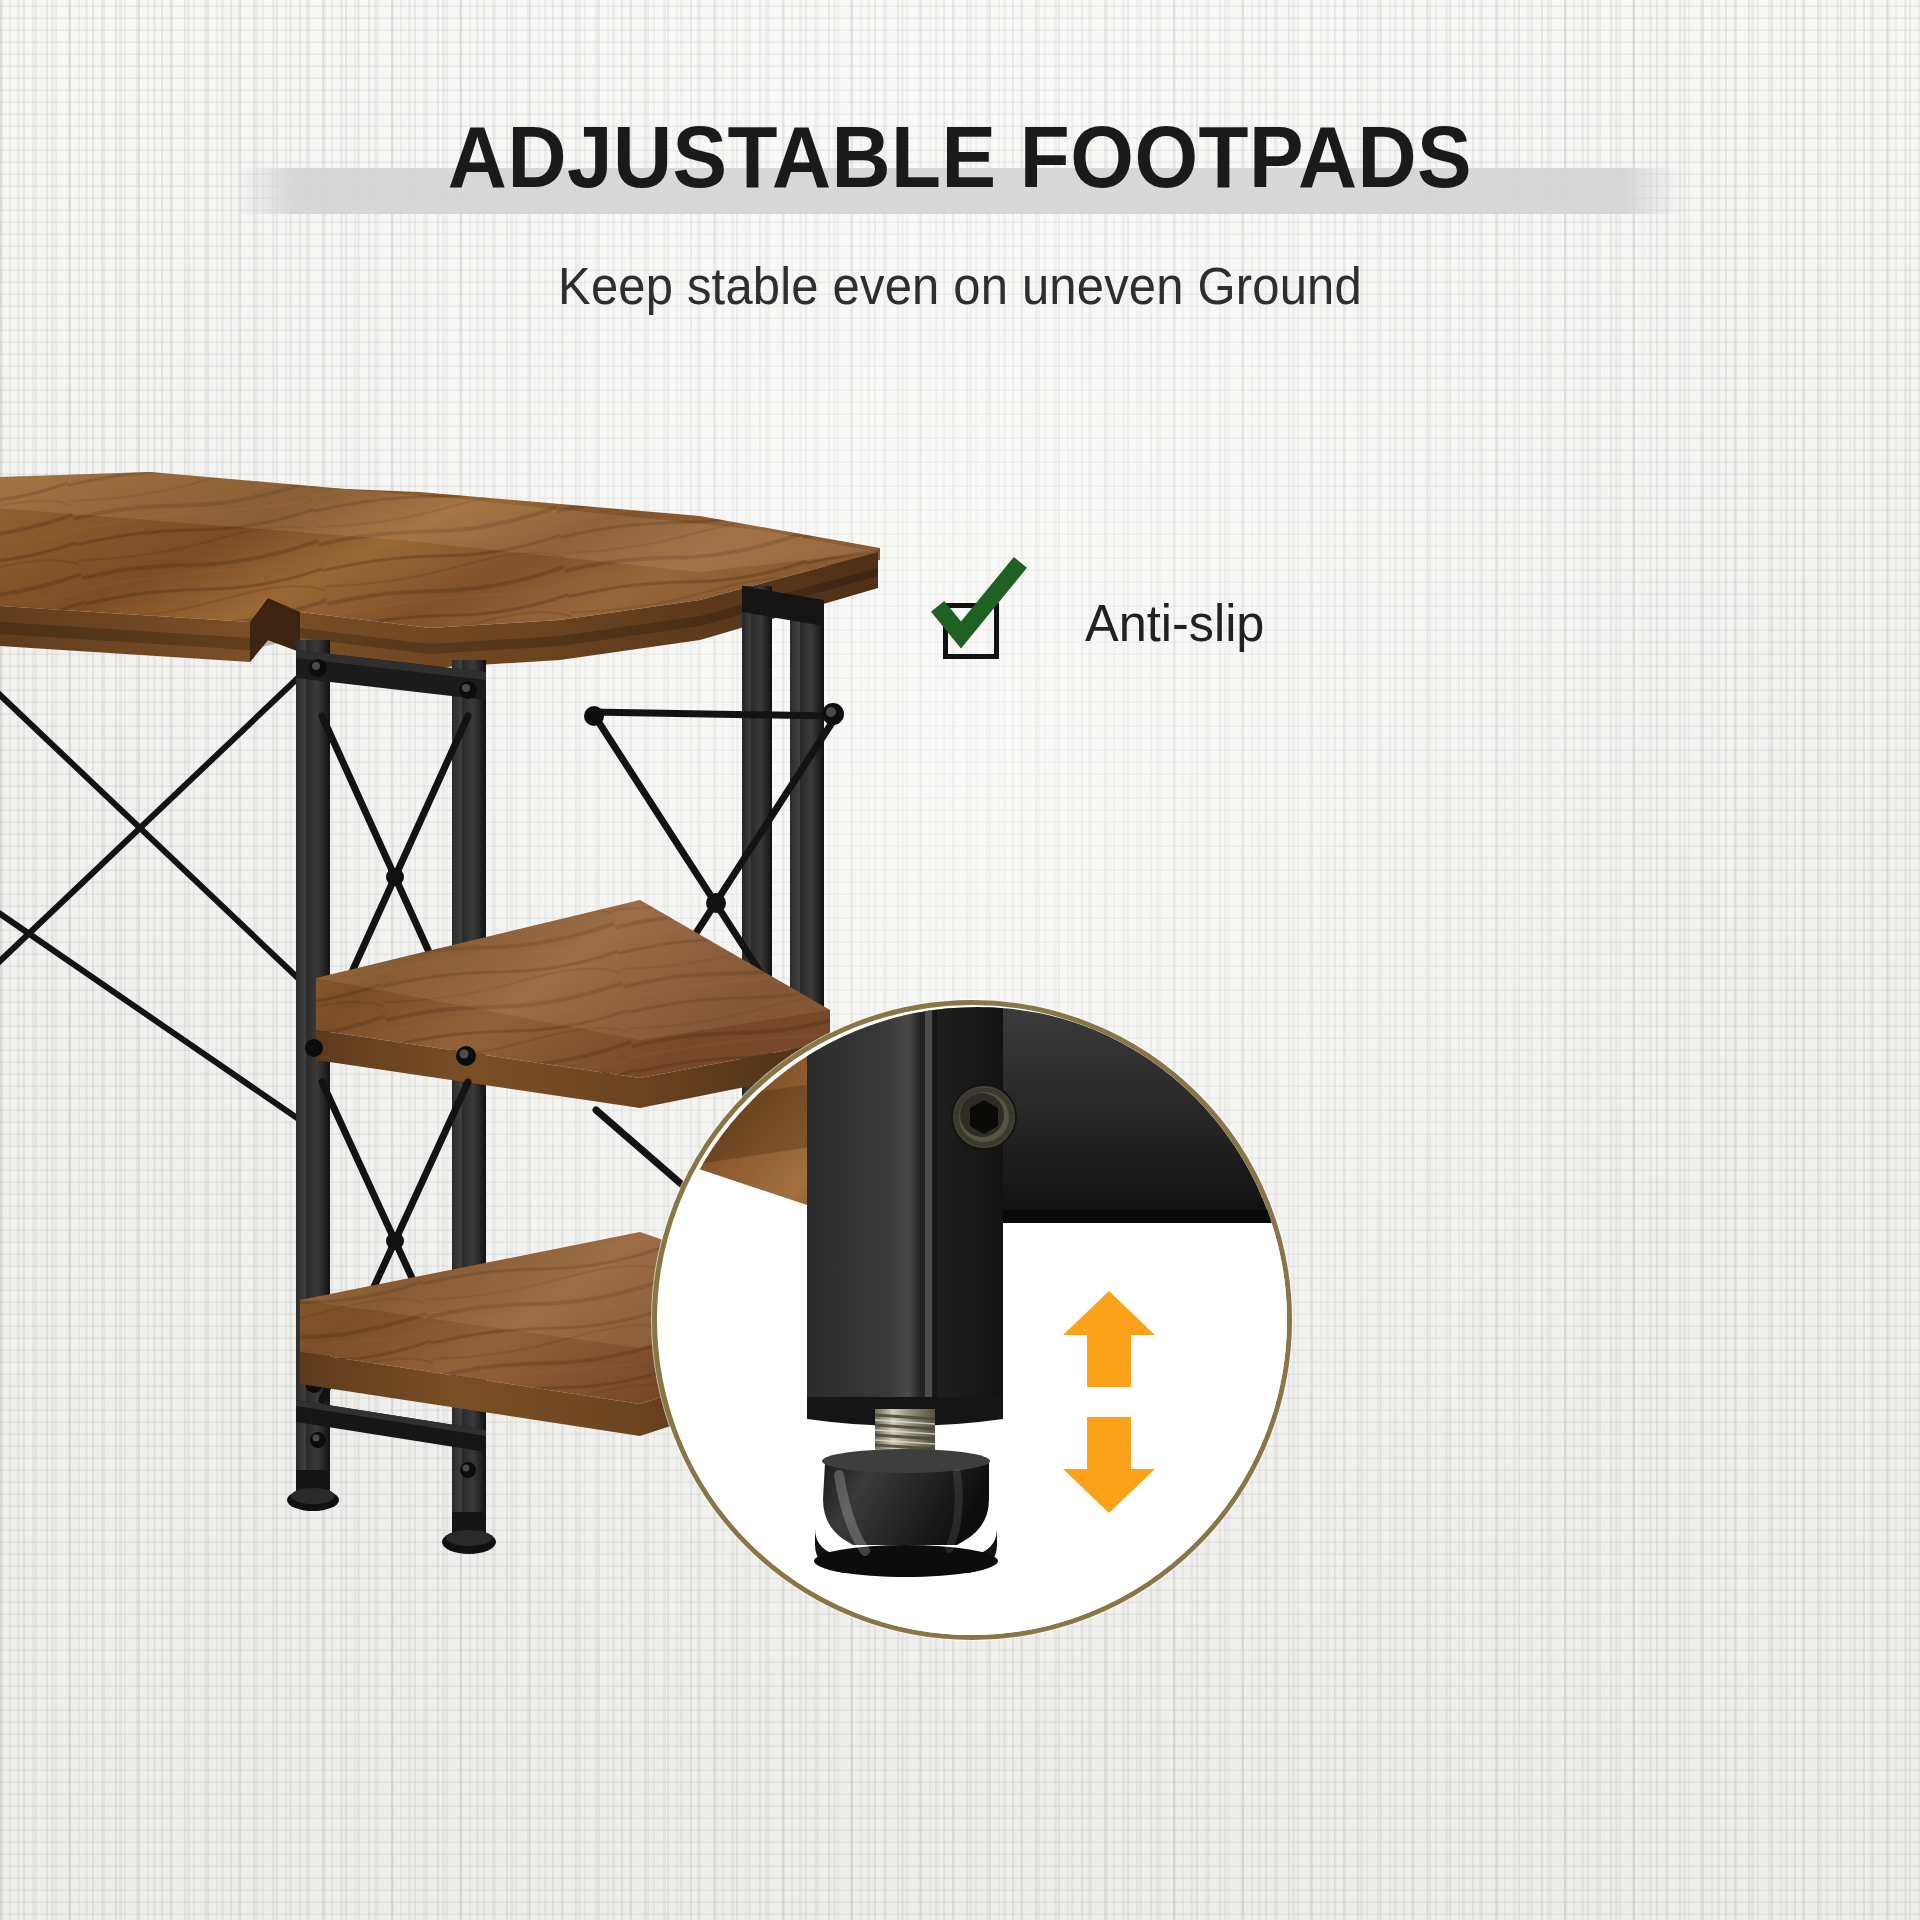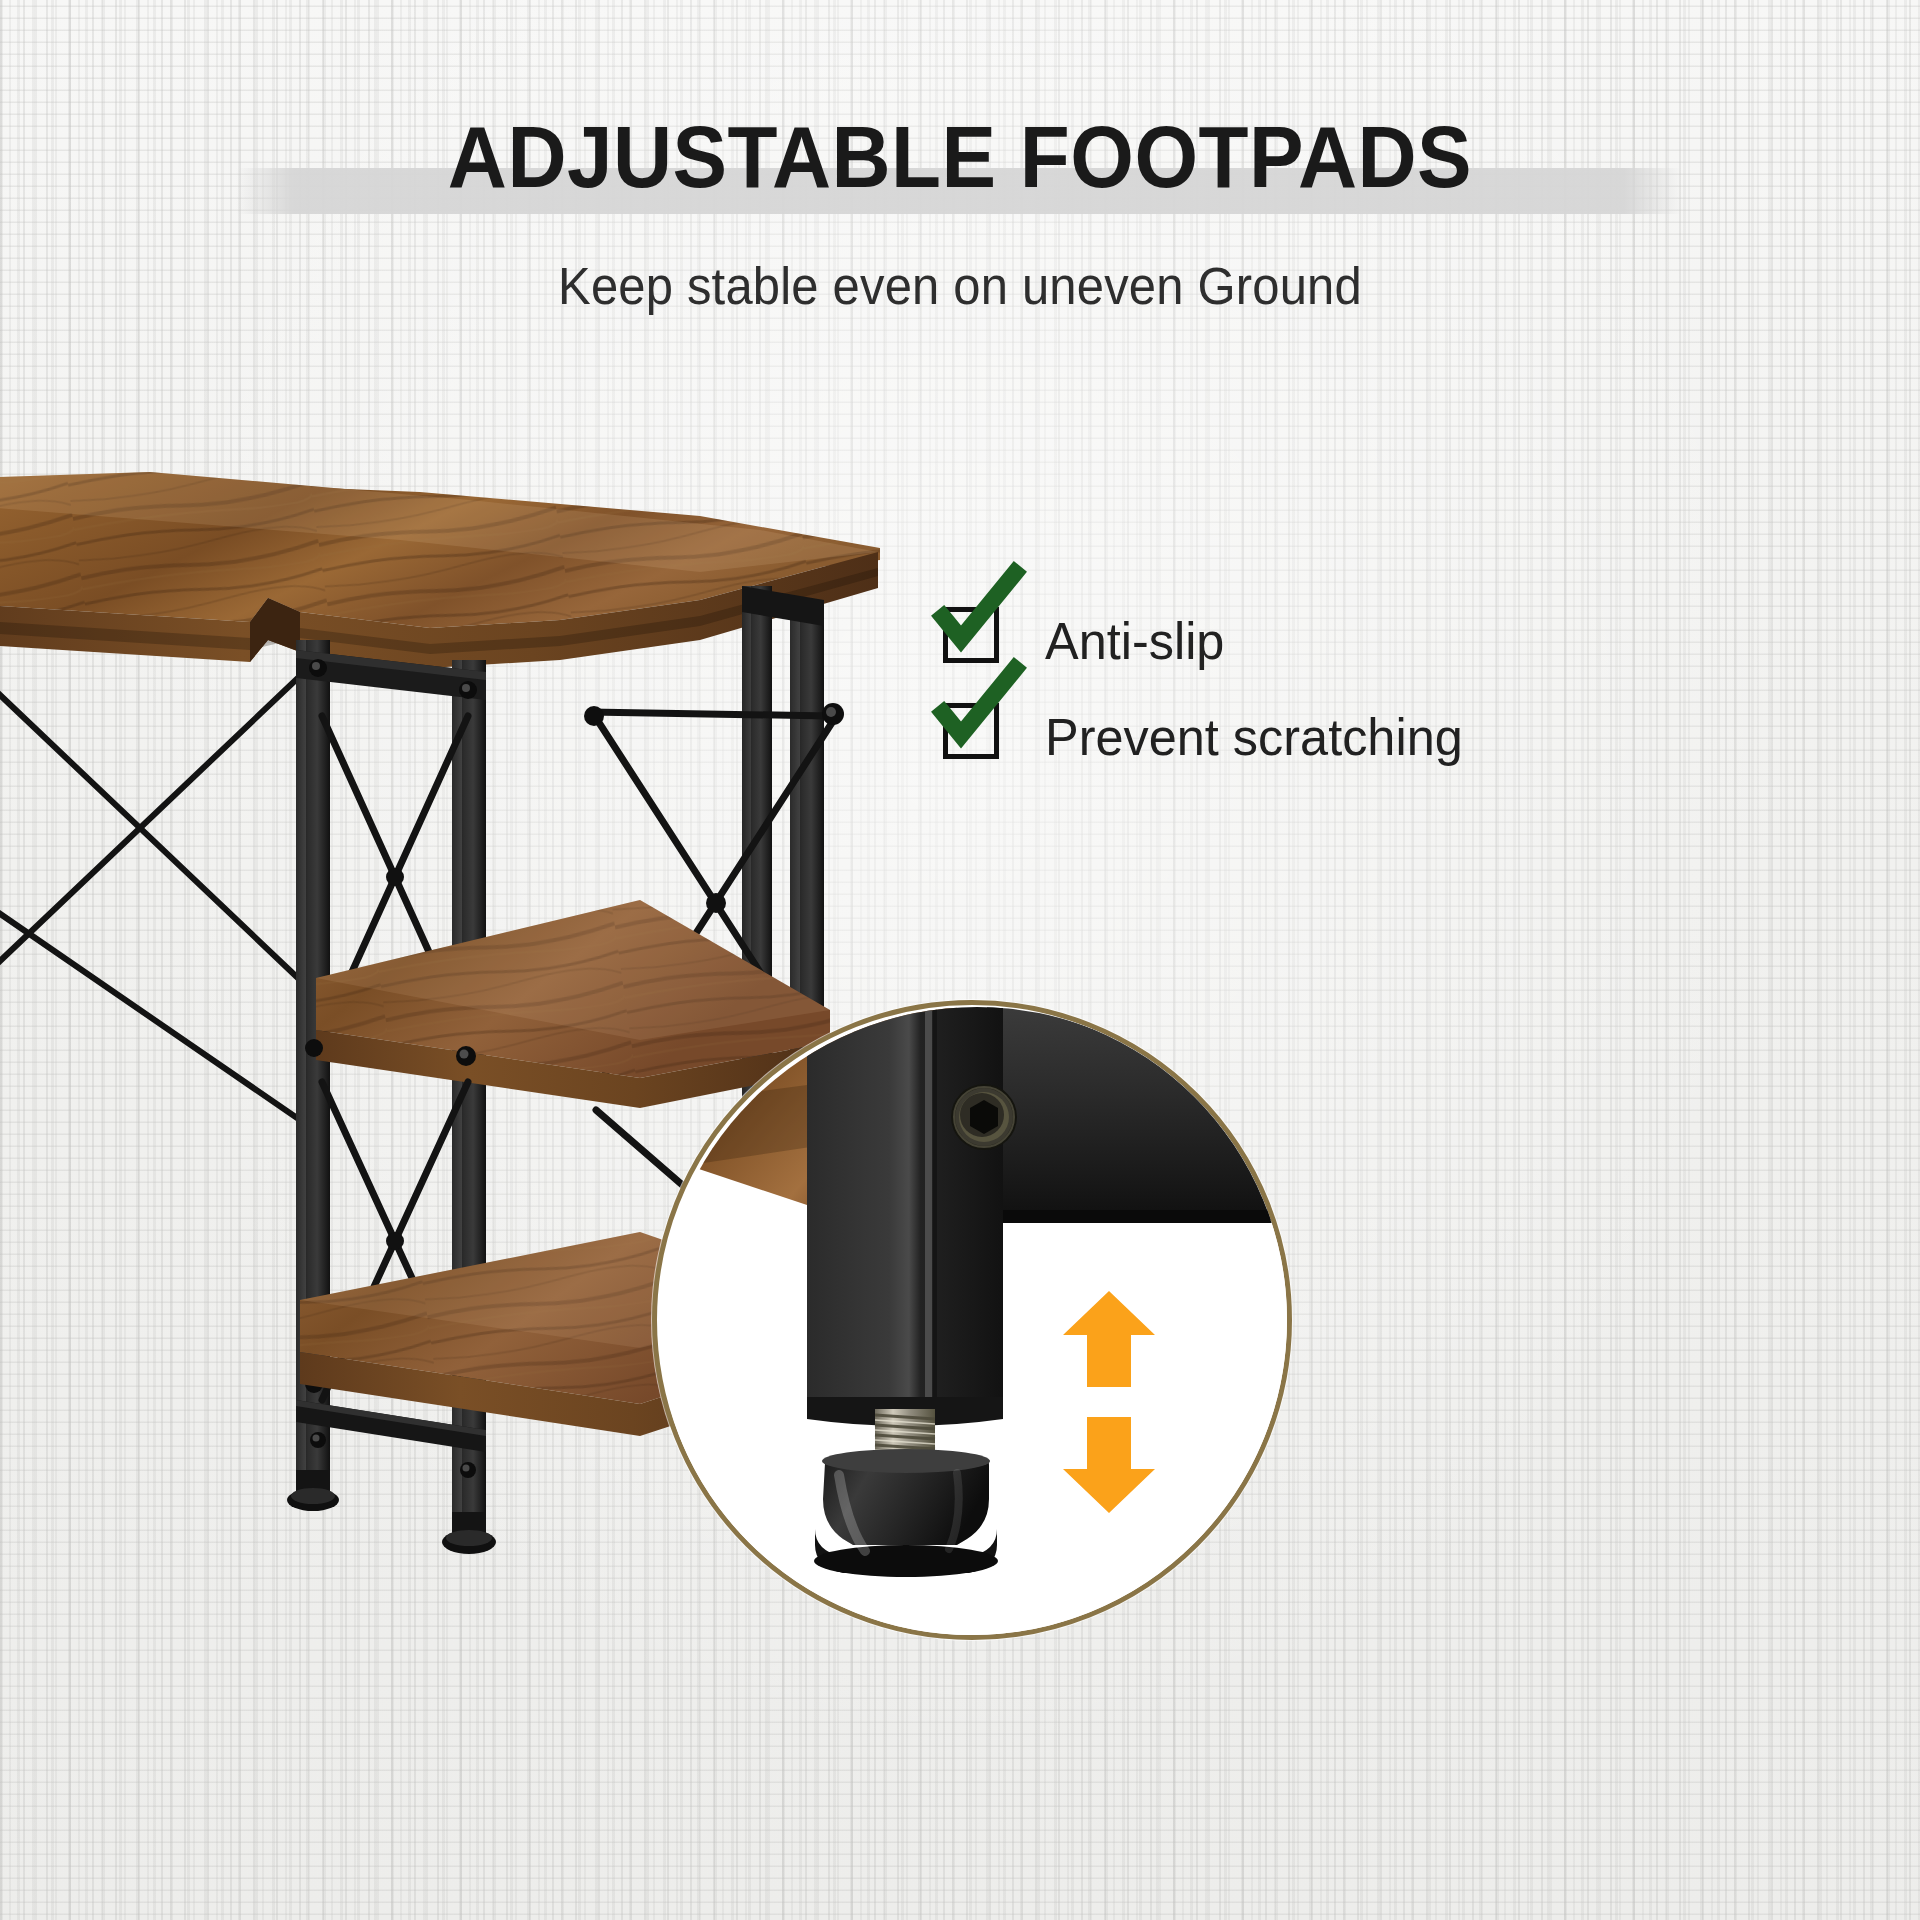--- a/index.html
+++ b/index.html
@@ -36,21 +36,21 @@
     line-height:1.0;white-space:nowrap;
   }
   .subtitle{
     position:absolute;left:0;right:0;top:257px;text-align:center;
     font-family:"Liberation Sans Narrow","Liberation Sans",sans-serif;
     font-weight:400;font-size:51px;color:#2e2e2e;letter-spacing:.2px;
     transform:scaleX(.96);transform-origin:50% 50%;white-space:nowrap;
   }
   
   .features{position:absolute;left:935px;top:575px;z-index:45;}
-  .feature{position:relative;height:96px;display:flex;align-items:flex-end;}
+  .feature{position:relative;height:96px;display:flex;align-items:center;gap:40px;}
   .cbwrap{position:relative;width:88px;height:88px;flex:0 0 88px;}
   .cbox{
     position:absolute;left:8px;top:24px;width:56px;height:56px;
     border:5px solid #111;background:transparent;box-sizing:border-box;
   }
   .cbox-tick{position:absolute;left:-4px;top:-14px;width:96px;height:96px;overflow:visible;}
   .flabel{
     font-family:"Liberation Sans Narrow","Liberation Sans",sans-serif;
     font-weight:400;font-size:52px;color:#212121;white-space:nowrap;
     margin-left:22px;transform:scaleX(.97);transform-origin:0 50%;
@@ -239,29 +239,20 @@
   <div class="feature">
     <div class="cbwrap">
       <div class="cbox"></div>
       <svg class="cbox-tick" viewBox="0 0 96 96">
         <path d="M12 48 L30 70 L84 4" fill="none" stroke="#1e6123" stroke-width="17" stroke-linecap="square" stroke-linejoin="miter"></path>
       </svg>
     </div>
     <div class="flabel">Anti-slip</div>
   </div>
 
-  <div class="feature">
-    <div class="cbwrap">
-      <div class="cbox"></div>
-      <svg class="cbox-tick" viewBox="0 0 96 96">
-        <path d="M12 48 L30 70 L84 4" fill="none" stroke="#1e6123" stroke-width="17" stroke-linecap="square" stroke-linejoin="miter"></path>
-      </svg>
-    </div>
-    <div class="flabel">Prevent scratching</div>
-  </div>
 
 
 </div>
 
 <div id="inset">
   <svg viewBox="0 0 640 640" width="640" height="640" xmlns="http://www.w3.org/2000/svg">
     <defs>
       <linearGradient id="legG" x1="0" y1="0" x2="1" y2="0">
         <stop offset="0" stop-color="#2b2b2b"></stop>
         <stop offset="0.42" stop-color="#3a3a3a"></stop>

